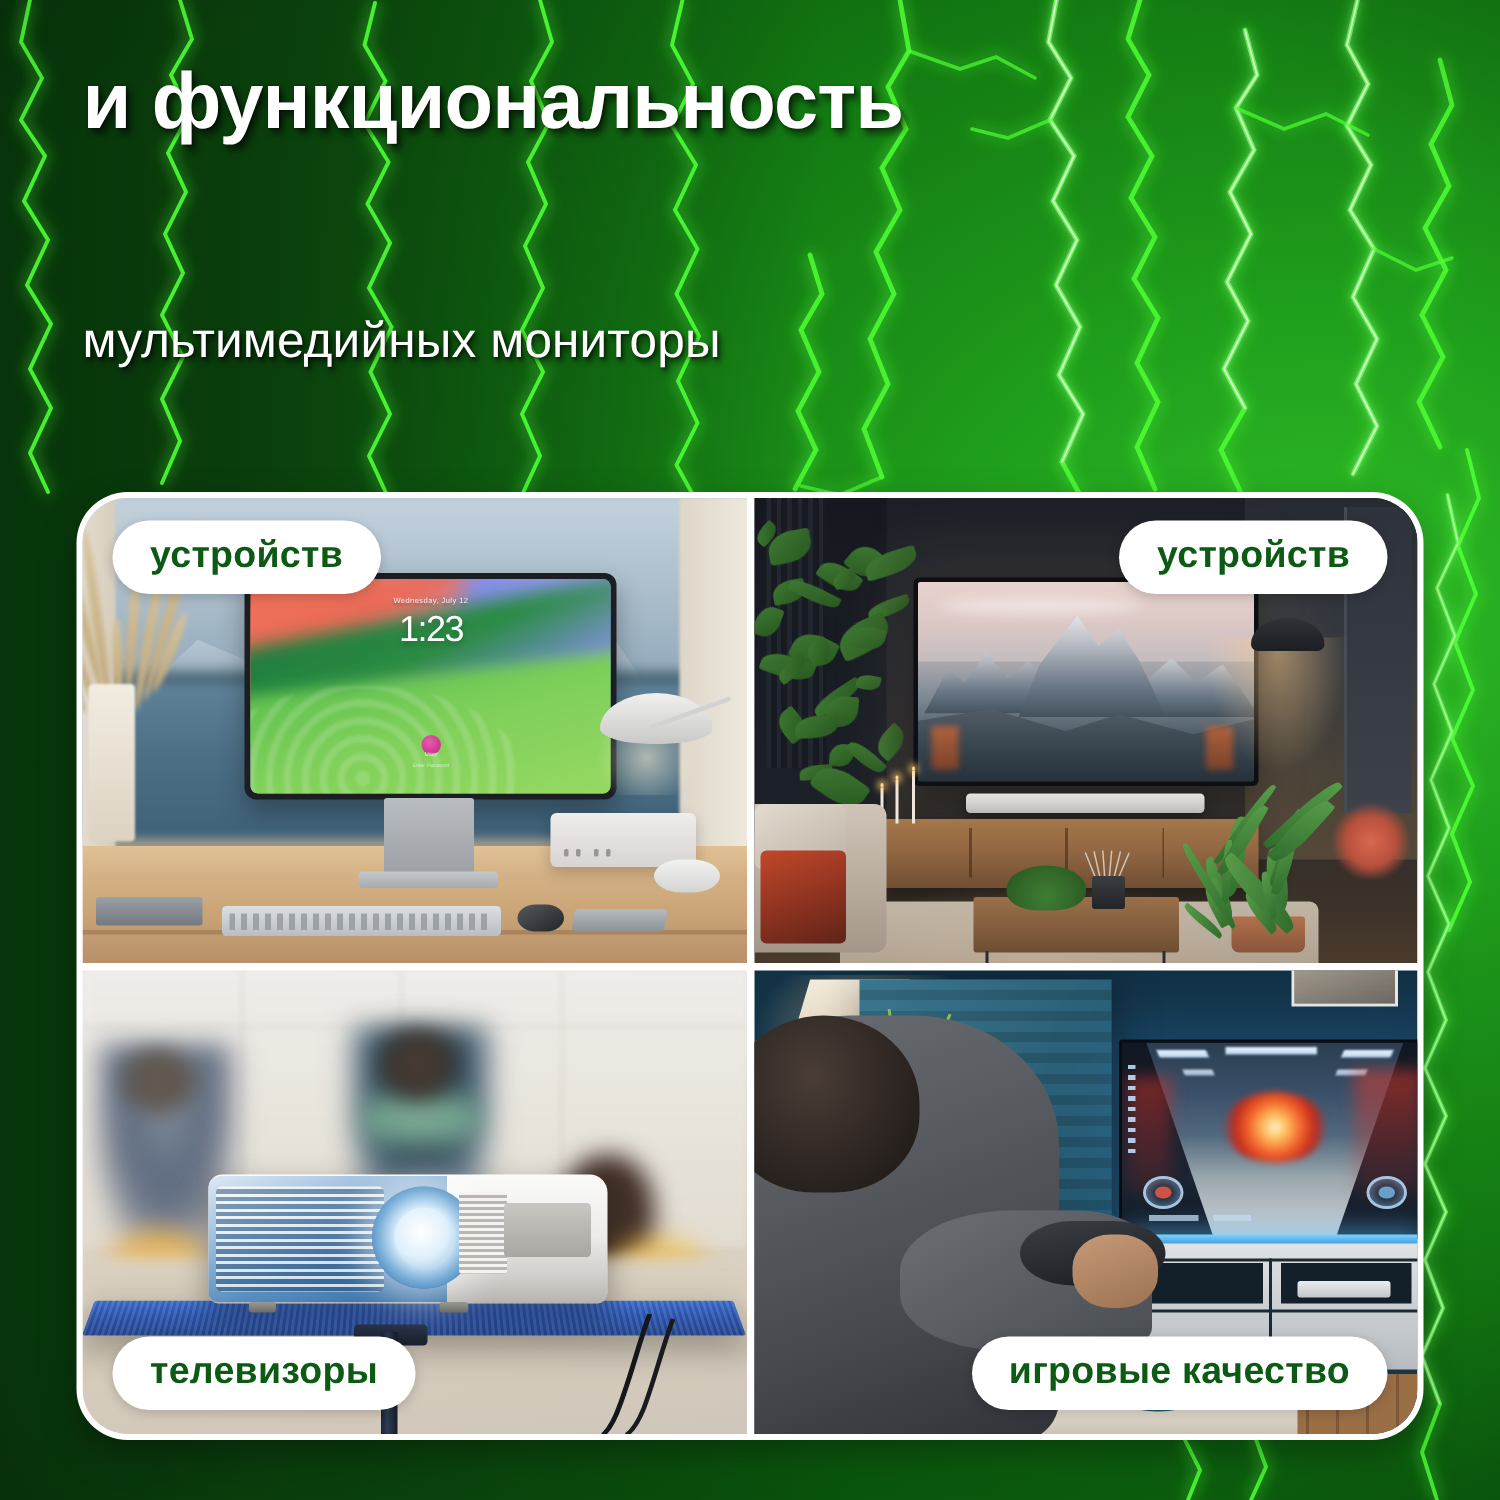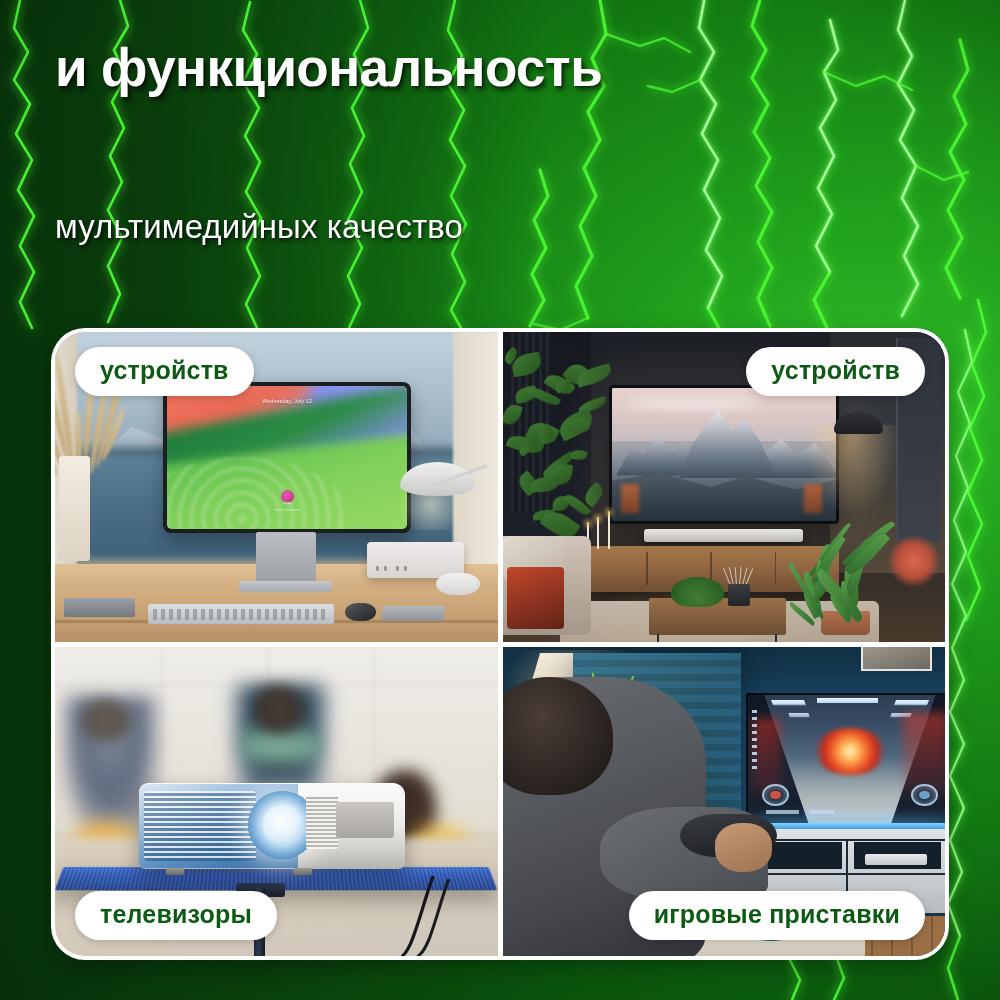--- a/index.html
+++ b/index.html
@@ -467,21 +467,21 @@
     </g>
   </svg>
   <div class="bg-vig"></div>
 </div>
 
 <div id="header">
   <div class="title">
     <span>и функциональность</span>
   </div>
   <div class="subtitle">
-    <span>мультимедийных качество</span>
+    <span>мультимедийных мониторы</span>
   </div>
 </div>
 
 <div id="grid">
 
   <div class="cell c1">
     <div class="sky"></div>
     <div class="mtn"></div>
     <div class="treeline"></div>
     <div class="lake2"></div>
@@ -503,20 +503,21 @@
     <div class="deskedge"></div>
 
     <div class="mon">
       <div class="screen">
         <div class="scr-band1"></div>
         <div class="scr-purp"></div>
         <div class="scr-band2"></div>
         <div class="scr-band3"></div>
         <div class="scr-ripple"></div>
         <div class="datetxt">Wednesday, July 12</div>
+        <div class="clocktxt">1:23</div>
         <div class="avatar"></div>
         <div class="uname">User</div>
         <div class="upass">Enter Password</div>
       </div>
     </div>
     <div class="neck"></div>
     <div class="foot"></div>
 
     <div class="studio">
         <b></b>
@@ -754,16 +755,16 @@
     <div class="ctab"></div>
     <div class="bowl"></div>
     <div class="corn"></div>
 
     <div class="man"></div>
     <div class="head"></div>
     <div class="arm"></div>
     <div class="pad"></div>
     <div class="hand"></div>
 
-    <div class="badge br">игровые приставки</div>
+    <div class="badge br">игровые качество</div>
   </div>
 
 </div>
 
 </body></html>

